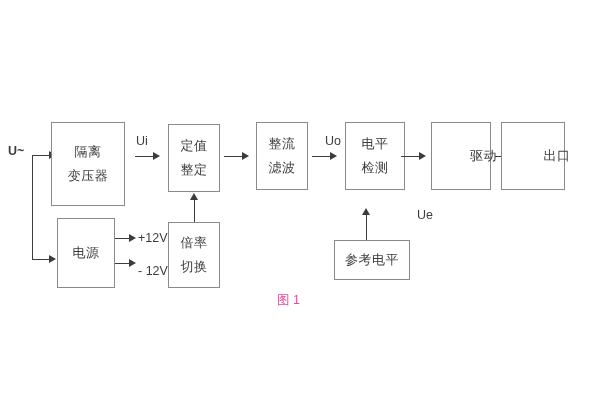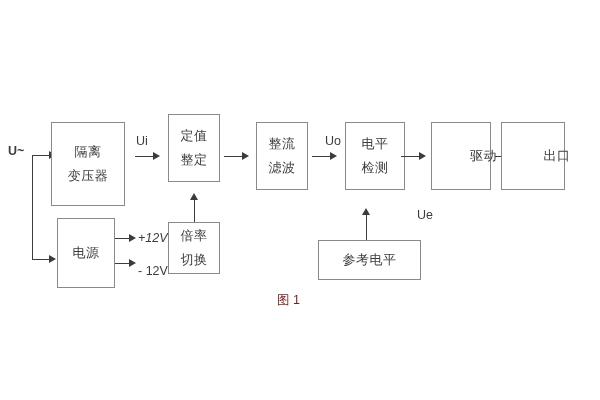--- a/index.html
+++ b/index.html
@@ -39,21 +39,21 @@
   }
   .label {
     position: absolute;
     font-size: 12.5px;
     color: #3c3c3c;
     white-space: nowrap;
   }
   .caption {
     position: absolute;
     font-size: 12.5px;
-    color: #7f1d1d;
+    color: #ec4899;
     white-space: nowrap;
   }
   
   .hline {
     position: absolute;
     height: 0;
     border-top: 1px solid #3c3c3c;
   }
   .vline {
     position: absolute;
@@ -90,21 +90,21 @@
 
   <div class="box" style="left:51px; top:122px; width:74px; height:84px;">
     <span class="line">隔离</span>
     <span class="line">变压器</span>
   </div>
 
   <div class="label" style="left:136px; top:134px;">Ui</div>
   <div class="hline" style="left:135px; top:156px; width:20px;"></div>
   <div class="arrow-r" style="left:153px; top:152px;"></div>
 
-  <div class="box" style="left:168px; top:114px; width:52px; height:68px;">
+  <div class="box" style="left:168px; top:124px; width:52px; height:68px;">
     <span class="line">定值</span>
     <span class="line">整定</span>
   </div>
 
   <div class="hline" style="left:224px; top:156px; width:20px;"></div>
   <div class="arrow-r" style="left:242px; top:152px;"></div>
 
   <div class="box" style="left:256px; top:122px; width:52px; height:68px;">
     <span class="line">整流</span>
     <span class="line">滤波</span>
@@ -132,35 +132,35 @@
   <div class="box" style="left:501px; top:122px; width:64px; height:68px;padding-left:48px;">
     <span class="line">出口</span>
   </div>
 
   <div class="box" style="left:57px; top:218px; width:58px; height:70px;font-family:Liberation Serif, serif;">
     <span class="line">电源</span>
   </div>
 
   <div class="hline" style="left:115px; top:238px; width:16px;"></div>
   <div class="arrow-r" style="left:129px; top:234px;"></div>
-  <div class="label" style="left:138px; top:231px;font-style:italic;">+12V</div>
+  <div class="label" style="left:138px; top:231px;">+12V</div>
 
   <div class="hline" style="left:115px; top:263px; width:16px;"></div>
   <div class="arrow-r" style="left:129px; top:259px;"></div>
   <div class="label" style="left:138px; top:248px;margin-top:16px;">- 12V</div>
 
-  <div class="box" style="left:168px; top:222px; width:52px; height:52px;align-items:center;">
+  <div class="box" style="left:168px; top:222px; width:52px; height:66px;align-items:center;">
     <span class="line">倍率</span>
     <span class="line">切换</span>
   </div>
 
   <div class="vline" style="left:194px; top:198px; height:24px;"></div>
   <div class="arrow-u" style="left:190px; top:193px;"></div>
 
-  <div class="box" style="left:318px; top:240px; width:103px; height:40px;">
+  <div class="box" style="left:334px; top:240px; width:76px; height:40px;">
     <span class="line">参考电平</span>
   </div>
 
   <div class="vline" style="left:366px; top:213px; height:27px;"></div>
   <div class="arrow-u" style="left:362px; top:208px;"></div>
   <div class="label" style="left:375px; top:208px;margin-left:42px;">Ue</div>
 
   <div class="caption" style="left:277px; top:292px;">图 1</div>
 
 </div>

